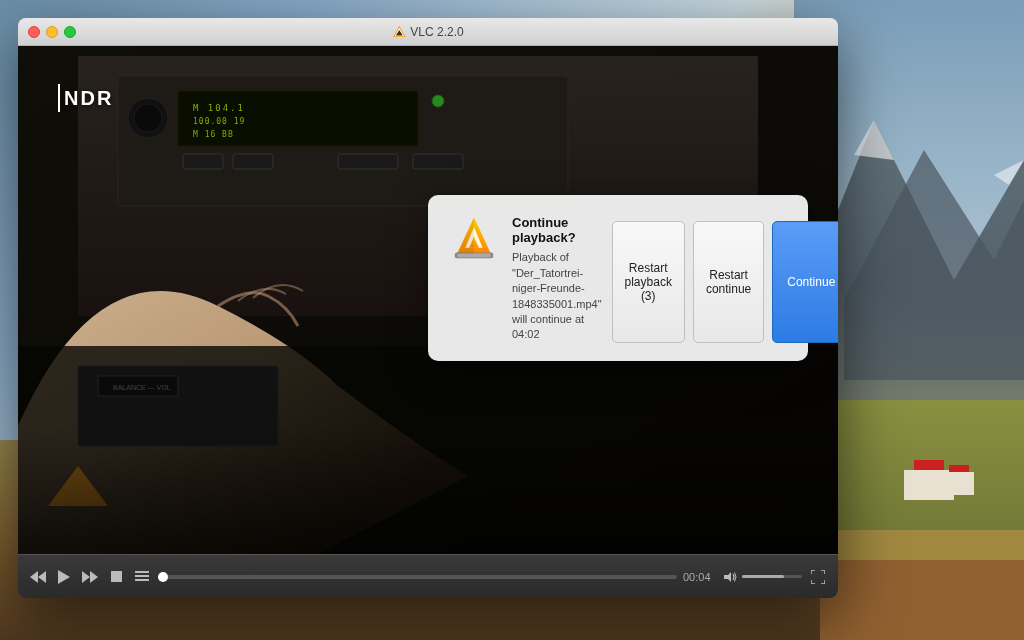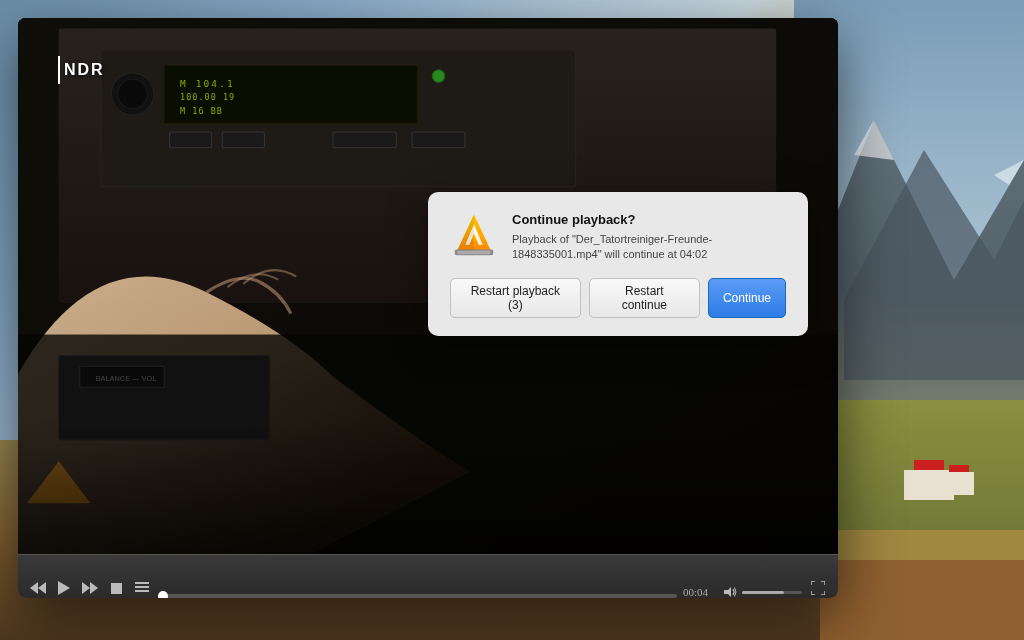--- a/index.html
+++ b/index.html
@@ -101,26 +101,25 @@
       top: 0; left: 0; right: 0; bottom: 0;
       background:
         radial-gradient(ellipse at 30% 20%, #3a3530 0%, #1a1510 60%, #0a0a0a 100%);
     }
 
     
     .controls-bar {
       height: 44px;
       background: linear-gradient(to bottom, #3a3a3a, #2a2a2a);
       display: flex;
-      align-items: flex-end;
+      align-items: center;
       padding: 0 10px;
       gap: 6px;
       flex-shrink: 0;
       border-top: 1px solid #555;
-      font-family: Liberation Serif, serif;
     }
 
     .ctrl-btn {
       width: 20px;
       height: 20px;
       display: flex;
       align-items: center;
       justify-content: center;
       color: #ccc;
       font-size: 10px;
@@ -203,21 +202,20 @@
       z-index: 100;
     }
 
     .dialog-box {
       background: rgba(240, 240, 240, 0.97);
       border-radius: 10px;
       padding: 20px 22px 18px;
       width: 380px;
       box-shadow: 0 10px 40px rgba(0,0,0,0.4), 0 0 0 1px rgba(0,0,0,0.1);
       display: flex;
-      flex-direction: column;
       gap: 10px;
     }
 
     .dialog-header {
       display: flex;
       gap: 14px;
       align-items: flex-start;
     }
 
     .dialog-text-area {
@@ -340,20 +338,36 @@
       <stop offset="0%" stop-color="#9a8850"></stop>
       <stop offset="50%" stop-color="#806030"></stop>
       <stop offset="100%" stop-color="#503820"></stop>
     </linearGradient>
   </defs>
   <rect width="820" height="200" fill="url(#bottomGrad)"></rect>
 </svg>
 
 <div class="vlc-window">
 
+  <div class="title-bar">
+    <div class="traffic-lights">
+      <div class="traffic-light tl-close"></div>
+      <div class="traffic-light tl-minimize"></div>
+      <div class="traffic-light tl-maximize"></div>
+    </div>
+    <div class="title-text">
+
+      <svg width="14" height="14" viewBox="0 0 40 40">
+        <polygon points="20,2 38,34 2,34" fill="#f90"></polygon>
+        <polygon points="20,8 34,32 6,32" fill="white"></polygon>
+        <polygon points="20,14 30,30 10,30" fill="#333"></polygon>
+      </svg>
+      <span>VLC 2.2.0</span>
+    </div>
+  </div>
 
   <div class="video-area">
     <div class="video-content">
 
       <div class="video-frame-bg"></div>
 
       <svg style="position:absolute;top:0;left:0;width:100%;height:100%;" viewBox="0 0 820 508" preserveAspectRatio="xMidYMid slice" xmlns="http://www.w3.org/2000/svg">
         <defs>
           <linearGradient id="bgVid" x1="0" y1="0" x2="1" y2="1">
             <stop offset="0%" stop-color="#111008"></stop>
@@ -409,21 +423,21 @@
         <rect x="80" y="330" width="80" height="20" rx="1" fill="#0a0a0a" stroke="#222" stroke-width="1"></rect>
         <text x="95" y="344" font-family="sans-serif" font-size="7" fill="#444">BALANCE — VOL</text>
 
         <path d="M 60 420 L 90 460 L 30 460 Z" fill="#f90" opacity="0.3"></path>
 
         <rect x="0" y="380" width="820" height="128" fill="url(#darkBottom)" opacity="0.6"></rect>
       </svg>
 
       <div style="position:absolute;top:38px;left:40px;display:flex;align-items:center;gap:0;">
         <div style="width:2px;height:28px;background:white;margin-right:4px;"></div>
-        <span style="color:white;font-size:16px;font-weight:800;letter-spacing:2px;text-shadow:0 1px 4px rgba(0,0,0,0.8);">NDR</span>
+        <span style="color:white;font-size:20px;font-weight:800;letter-spacing:2px;text-shadow:0 1px 4px rgba(0,0,0,0.8);">NDR</span>
       </div>
 
       <div class="dialog-overlay">
         <div class="dialog-box">
 
           <div class="dialog-header">
 
             <svg class="cone-svg" viewBox="0 0 100 100" xmlns="http://www.w3.org/2000/svg">
               <defs>
                 <linearGradient id="coneGrad" x1="0" y1="0" x2="0" y2="1">

